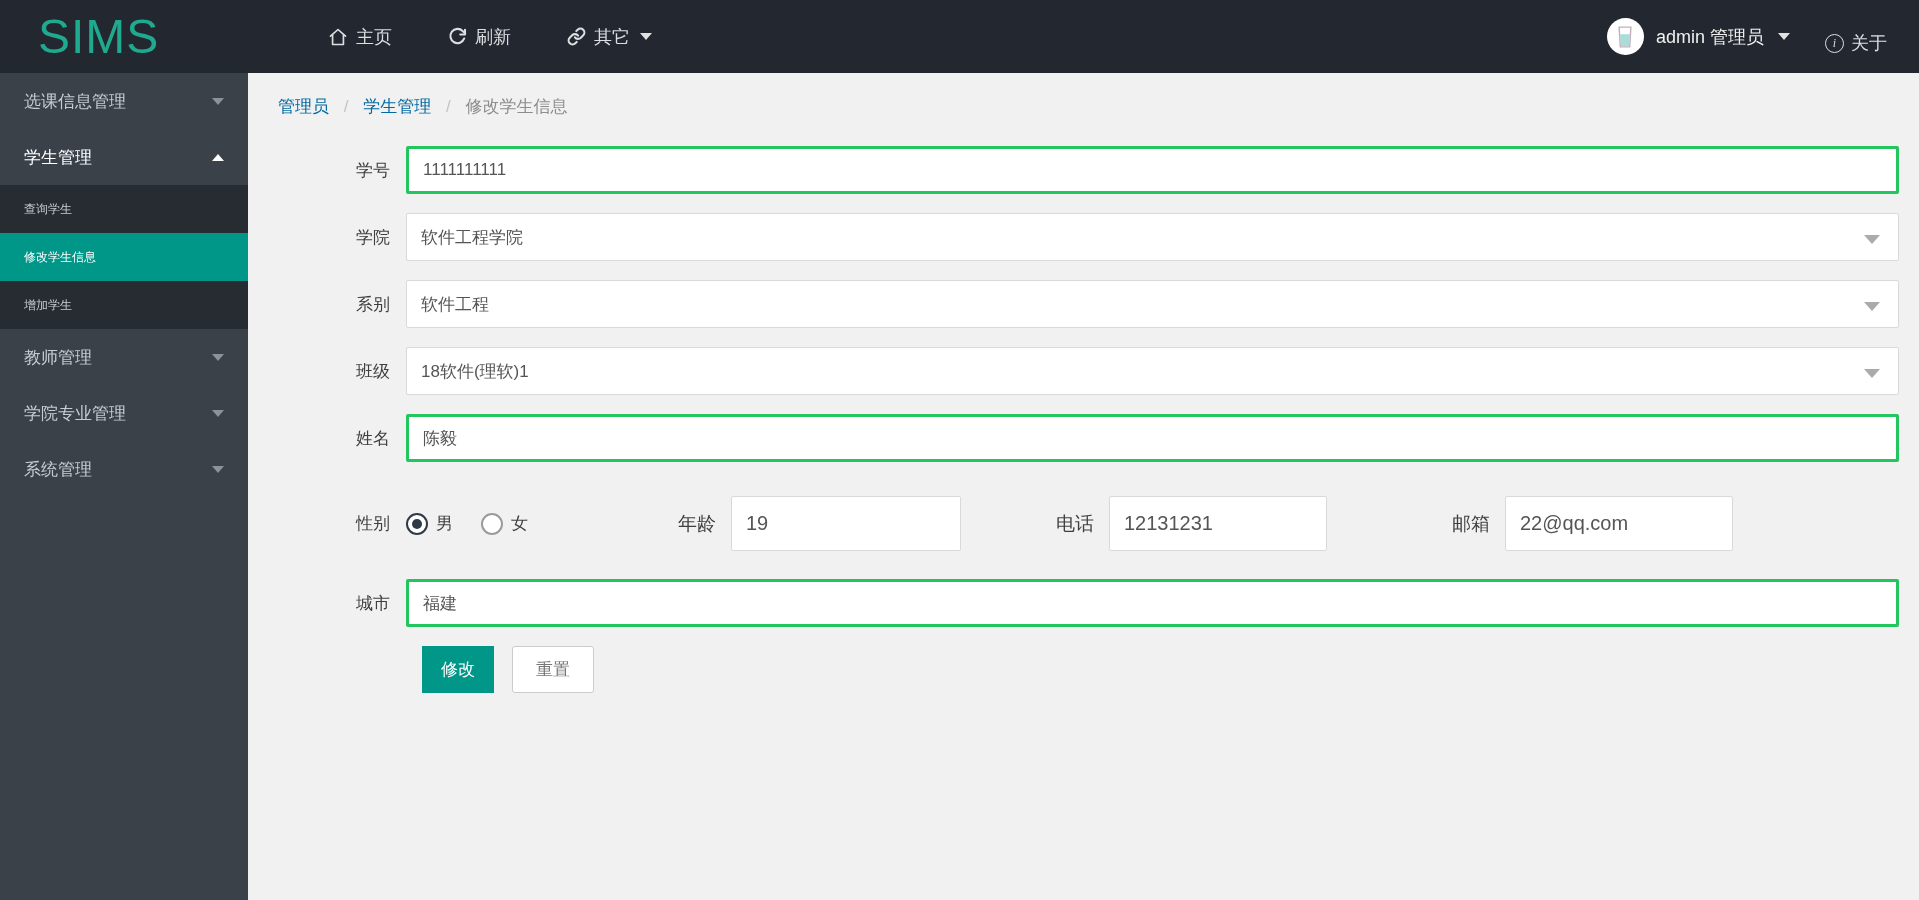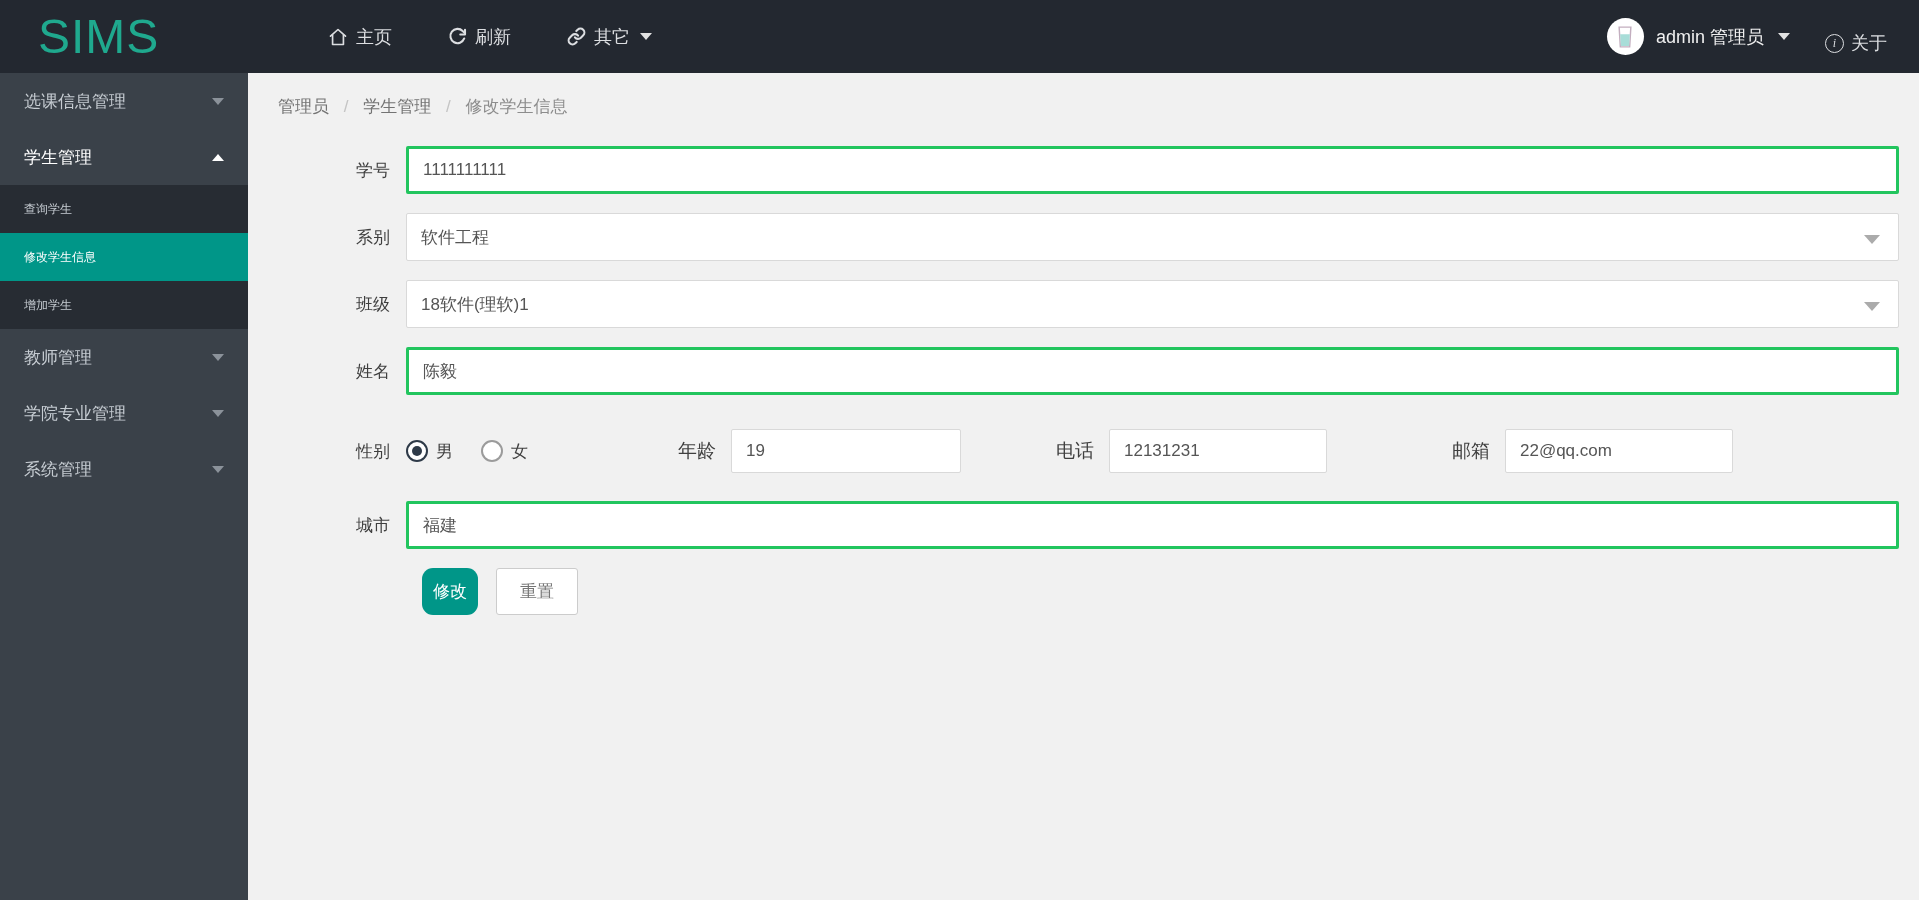--- a/index.html
+++ b/index.html
@@ -35,21 +35,21 @@
   .side-item.open { color:#ffffff; }
   .side-item.open .s-caret { border-top:none; border-bottom:7px solid #ffffff; }
   .submenu { background:#272c33; }
   .sub-item { height:48px; display:flex; align-items:center; padding:0 24px; font-size:12px;
               color:#c6ccd2; cursor:pointer; }
   .sub-item.active { background:#009688; color:#ffffff; }
 
   
   .main { flex:1; display:flex; flex-direction:column; background:#f1f1f1; }
   .breadcrumb { padding:22px 30px 0 30px; font-size:17px; line-height:24px; }
-  .crumb-link { color:#737373; cursor:pointer; }
+  .crumb-link { color:#0369a1; cursor:pointer; }
   .crumb-sep { color:#c4c4c4; margin:0 10px; }
   .crumb-cur { color:#8d8d8d; }
 
   .form-area { margin-top:27px; }
   .frm-row { display:flex; align-items:center; padding-left:108px; padding-right:20px; margin-bottom:19px; }
   .frm-label { width:50px; flex:none; font-size:17px; color:#3f3f3f; }
   .txt-input { flex:1; height:48px; background:#fff; border:3px solid #22c55e; border-radius:2px;
                padding:0 14px; font-size:17px; color:#555; outline:none;
                font-family:"Liberation Sans","DejaVu Sans",sans-serif; }
   .select-box { flex:1; height:48px; background:#fff; border:1px solid #d9d9d9; border-radius:2px;
@@ -58,27 +58,27 @@
   .sel-caret { position:absolute; right:18px; top:21px; width:0; height:0;
                border-left:8px solid transparent; border-right:8px solid transparent;
                border-top:9px solid #ababab; }
 
   .inline-row { display:flex; align-items:center; padding-left:108px; margin-top:34px; margin-bottom:28px; }
   .radio { width:22px; height:22px; border-radius:50%; border:2px solid #9b9b9b; background:#fff;
            display:inline-flex; align-items:center; justify-content:center; cursor:pointer; flex:none; }
   .radio.checked { border:2.5px solid #2e3a48; }
   .radio.checked .dot { width:10px; height:10px; border-radius:50%; background:#2e3a48; }
   .radio-lbl { font-size:17px; color:#3f3f3f; margin-left:8px; }
-  .small-input { height:44px; background:#fff; border:1px solid #d9d9d9; border-radius:2px;
-                 padding:0 14px; font-size:17px; color:#555; outline:none; margin-left:15px;
+  .small-input { height:55px; background:#fff; border:1px solid #d9d9d9; border-radius:2px;
+                 padding:0 14px; font-size:20px; color:#555; outline:none; margin-left:15px;
                  font-family:"Liberation Sans","DejaVu Sans",sans-serif; }
   .ilabel { font-size:19px; color:#3f3f3f; }
 
   .btn-row { display:flex; align-items:center; padding-left:174px; margin-top:18px; }
-  .btn-primary { width:56px; height:47px; background:#009688; border:none; border-radius:11px;
+  .btn-primary { width:72px; height:47px; background:#009688; border:none; border-radius:0;
                  color:#fff; font-size:17px; cursor:pointer; margin-right:18px;
                  font-family:"Liberation Sans","DejaVu Sans",sans-serif; }
   .btn-default { width:82px; height:47px; background:#fff; border:1px solid #cccccc; border-radius:3px;
                  color:#757575; font-size:17px; cursor:pointer;
                  font-family:"Liberation Sans","DejaVu Sans",sans-serif; }
 
   .footer { margin-top:auto; height:55px; background:#ececec; border-top:1px solid #e0e0e0;
             display:flex; align-items:center; padding-left:17px; font-size:17px; color:#333;
             position:relative; }
   .scroll-strip { position:absolute; right:13px; top:0; bottom:0; width:9px; background:#e2e2e2; }
@@ -181,20 +181,27 @@
       <span class="crumb-sep">/</span>
       <span class="crumb-cur">修改学生信息</span>
     </div>
 
     <div class="form-area">
       <div class="frm-row">
         <span class="frm-label">学号</span>
         <input class="txt-input" type="text" value="1111111111" style="">
       </div>
       <div class="frm-row">
+        <span class="frm-label">学院</span>
+        <div class="select-box">
+          <span>软件工程学院</span>
+          <span class="sel-caret"></span>
+        </div>
+      </div>
+      <div class="frm-row">
         <span class="frm-label">系别</span>
         <div class="select-box">
           <span>软件工程</span>
           <span class="sel-caret"></span>
         </div>
       </div>
       <div class="frm-row">
         <span class="frm-label">班级</span>
         <div class="select-box">
           <span>18软件(理软)1</span>

